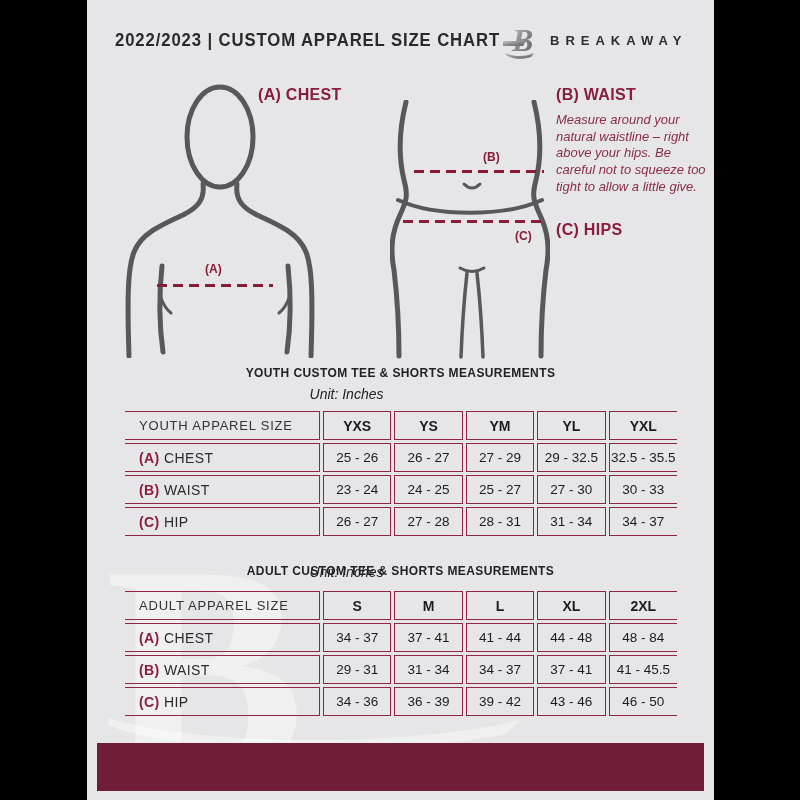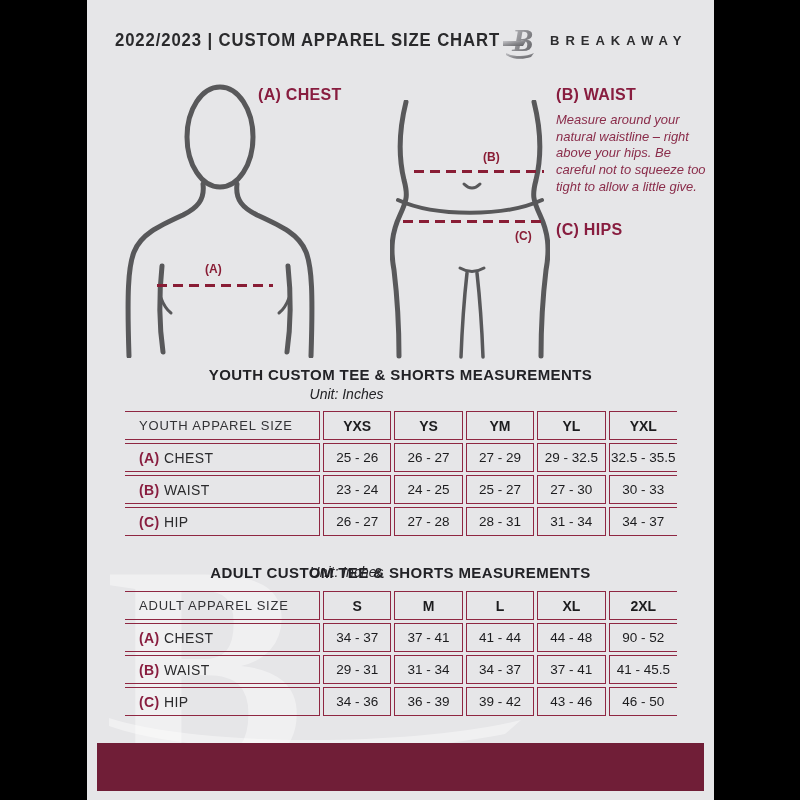--- a/index.html
+++ b/index.html
@@ -43,21 +43,21 @@
   .instr h3{
     margin:0 0 8px 0;font-size:16px;font-weight:bold;color:#881d3f;letter-spacing:0.3px;
   }
   .instr p{
     margin:0;font-size:13px;font-style:italic;color:#8a2c4a;line-height:1.28;
     white-space:pre-line;
   }
   
   .tbl-title{
     position:absolute;left:0;width:627px;text-align:center;z-index:2;
-    font-size:15px;font-weight:bold;color:#222226;letter-spacing:0.4px;
+    font-size:12px;font-weight:bold;color:#222226;letter-spacing:0.4px;
   }
   .tbl-unit{
     position:absolute;left:0;width:519px;text-align:center;z-index:2;
     font-size:14px;font-style:italic;color:#222226;
   }
   table.size{
     position:absolute;left:35px;width:558px;z-index:2;
     border-collapse:separate;border-spacing:3px 3px;table-layout:fixed;
   }
   table.size th,table.size td{
@@ -206,21 +206,21 @@
           <th>2XL</th>
         </tr>
       </thead>
     <tbody>
         <tr>
           <td class="label-col"><span class="prefix">(A)</span> CHEST</td>
           <td>34 - 37</td>
           <td>37 - 41</td>
           <td>41 - 44</td>
           <td>44 - 48</td>
-          <td>90 - 52</td>
+          <td>48 - 84</td>
         </tr>
         <tr>
           <td class="label-col"><span class="prefix">(B)</span> WAIST</td>
           <td>29 - 31</td>
           <td>31 - 34</td>
           <td>34 - 37</td>
           <td>37 - 41</td>
           <td>41 - 45.5</td>
         </tr>
         <tr>

